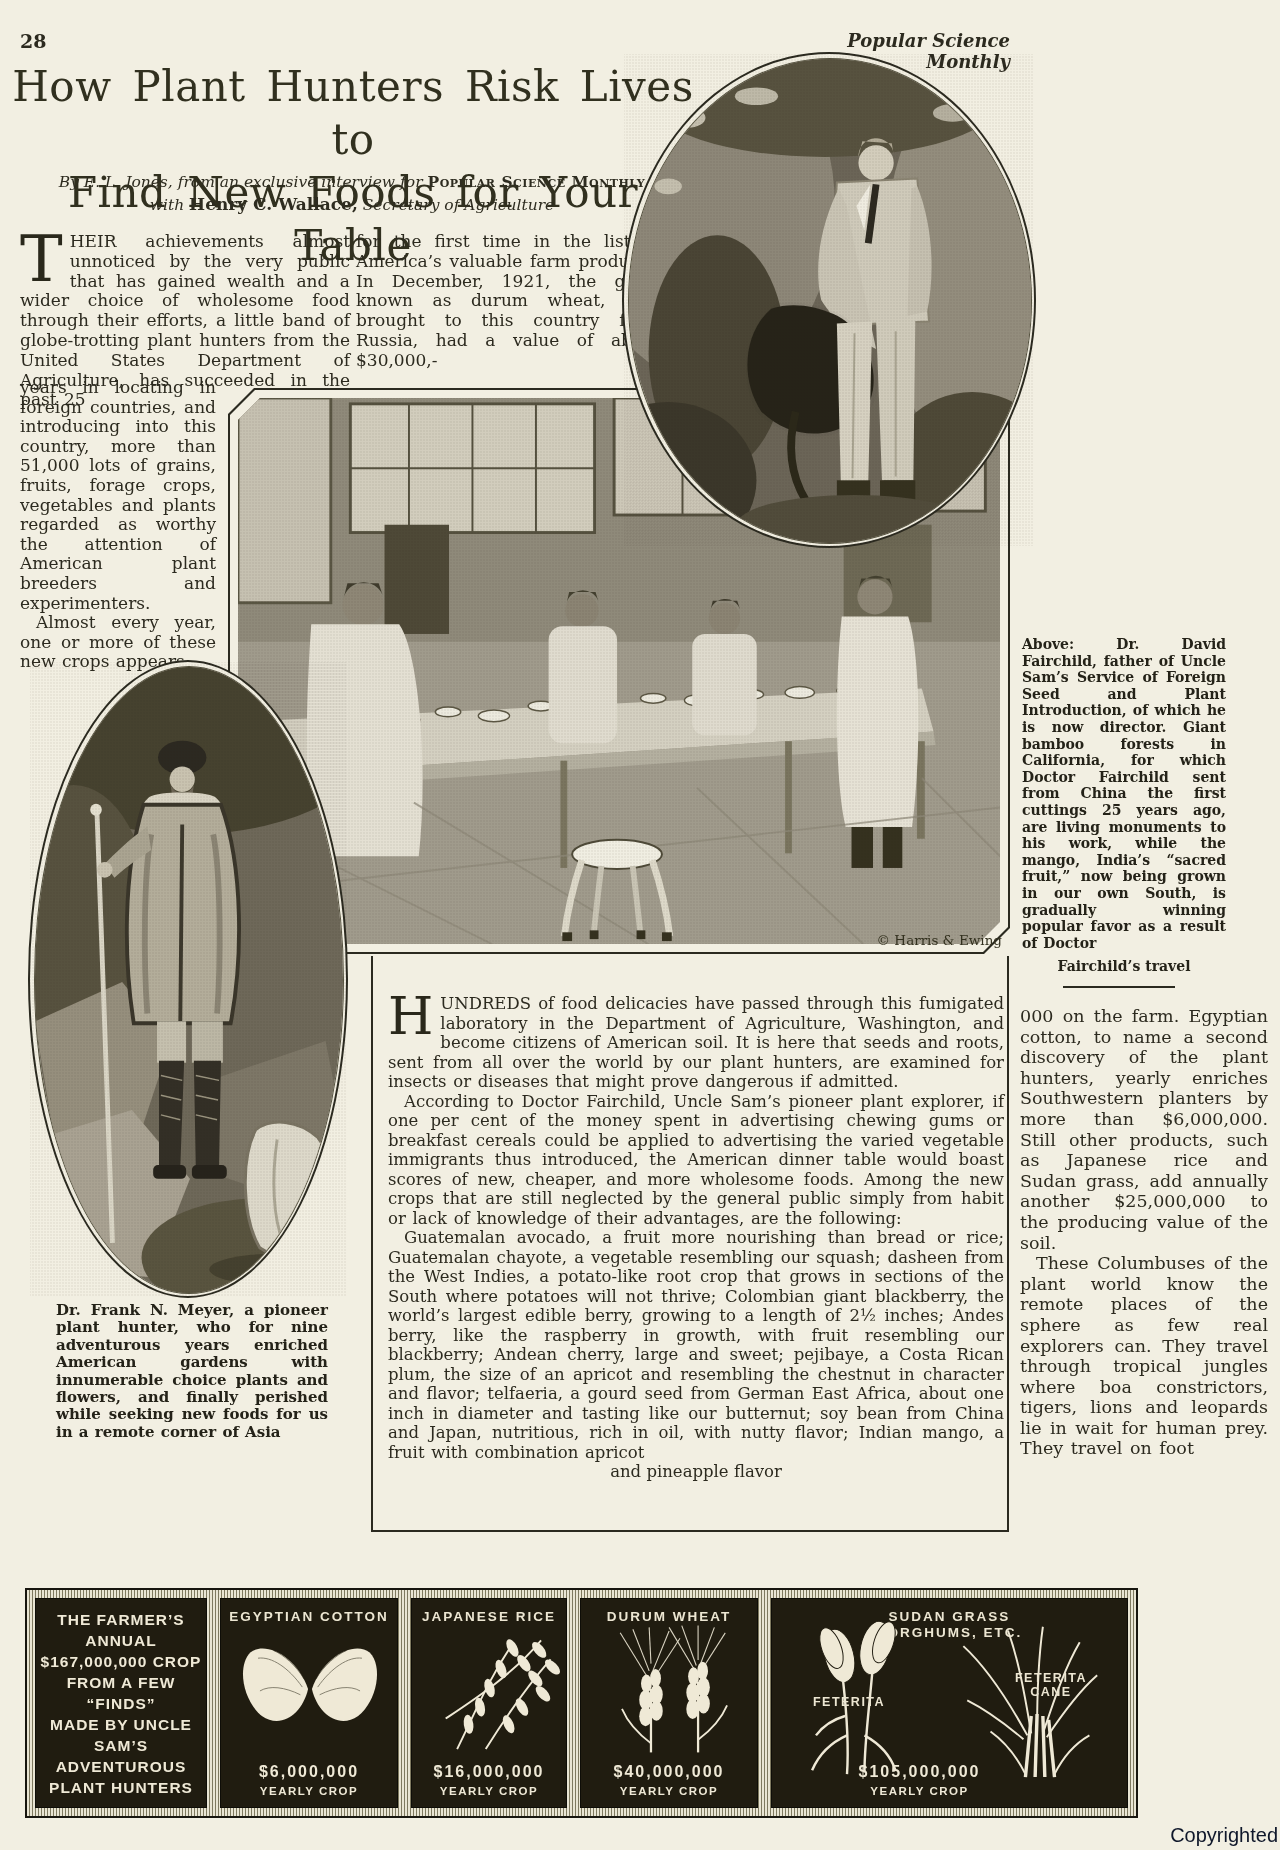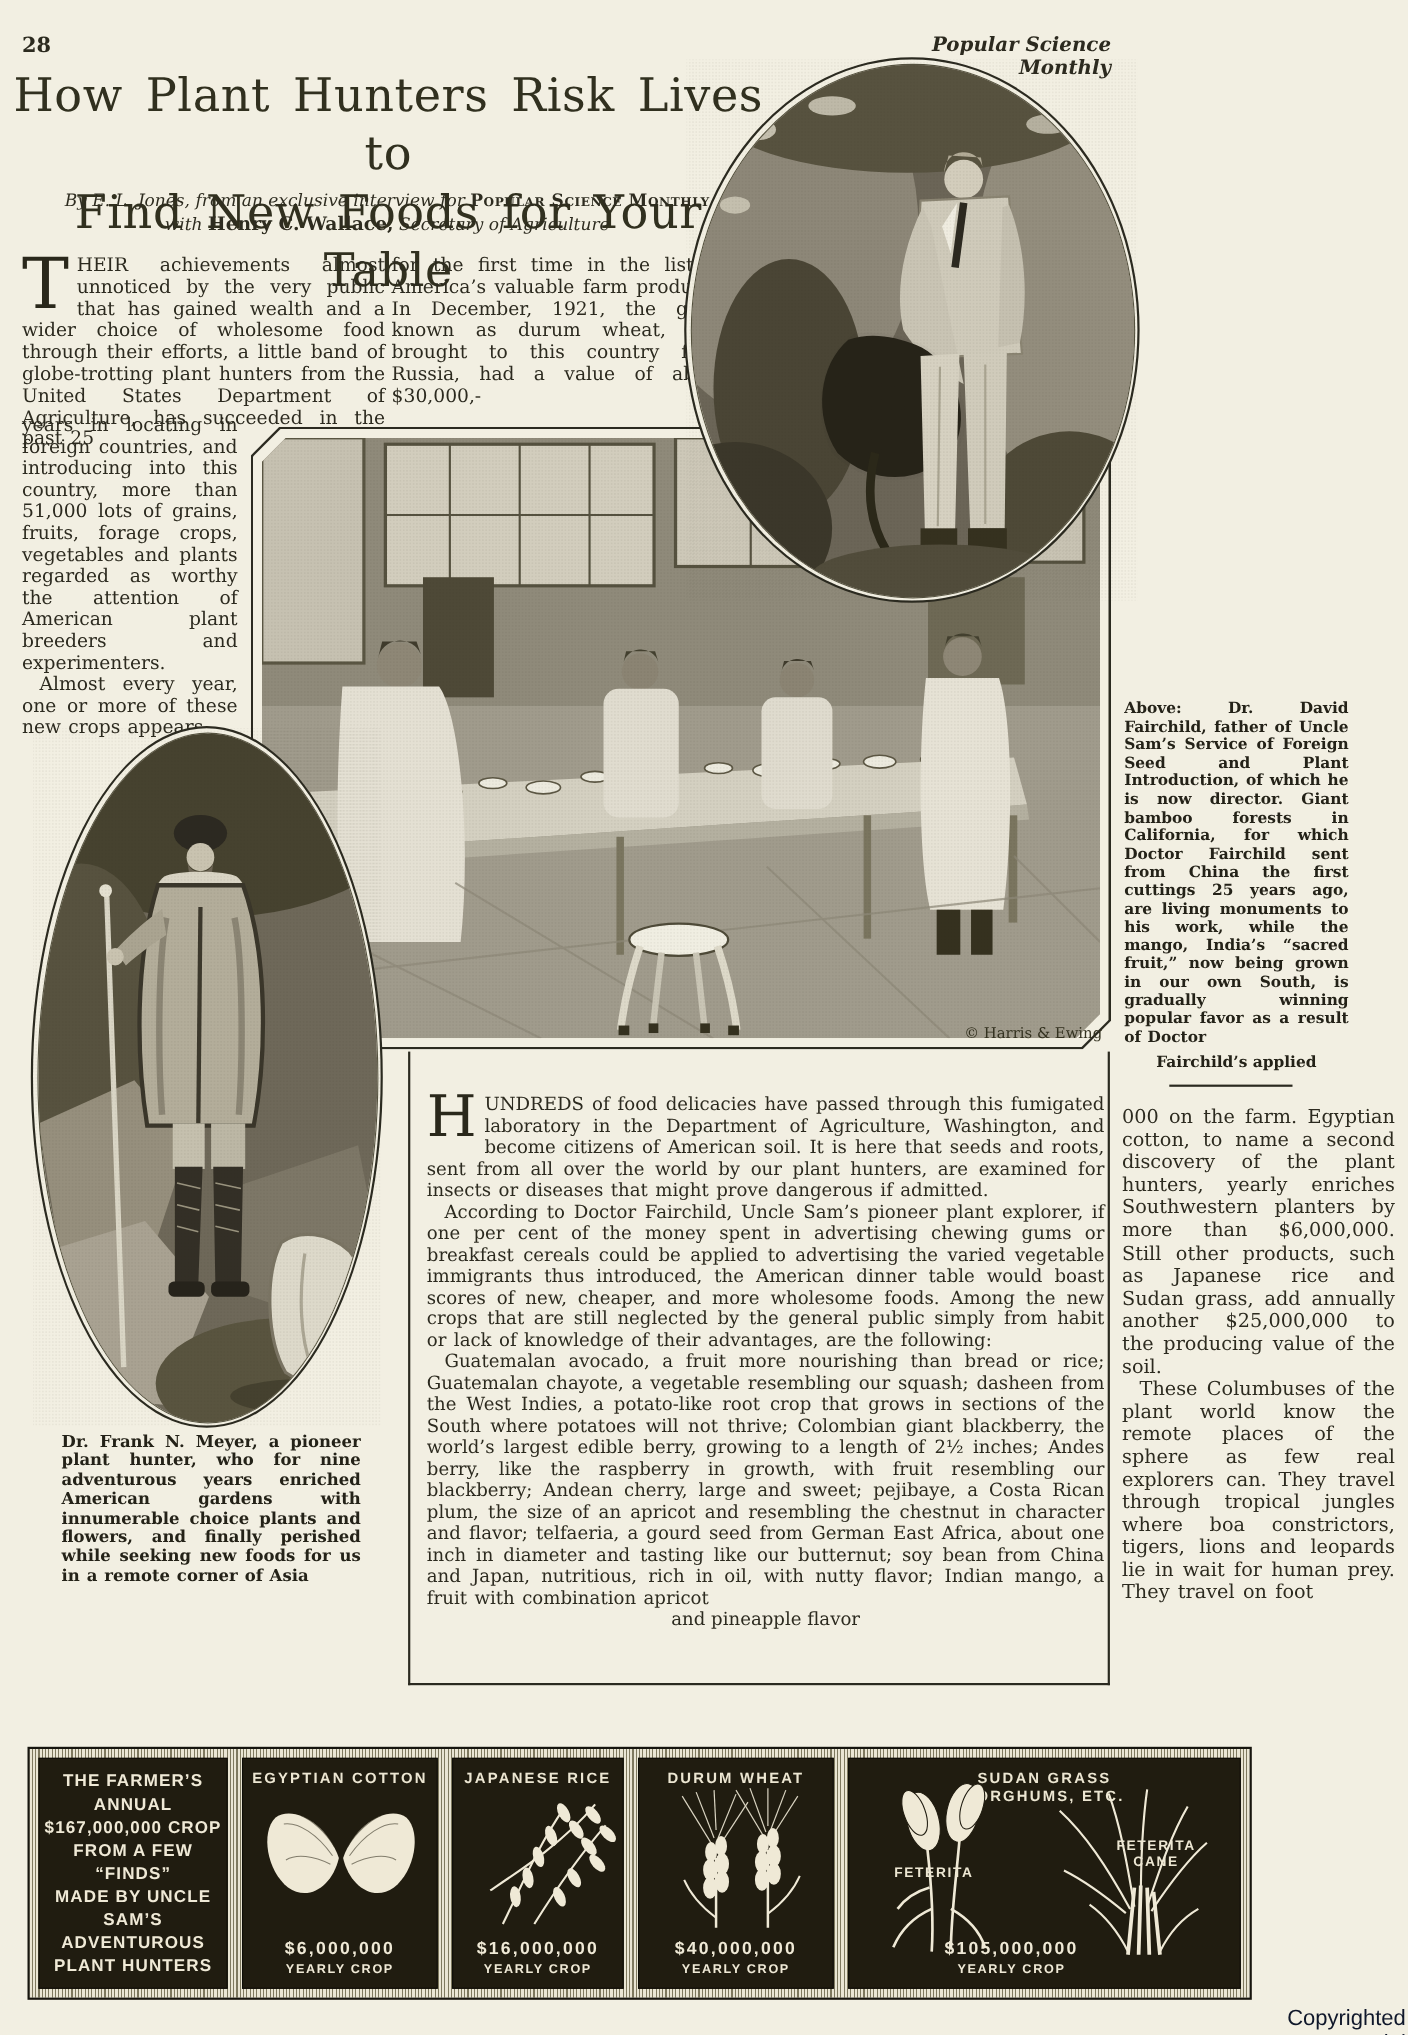--- a/index.html
+++ b/index.html
@@ -200,21 +200,21 @@
         <line x1="272" y1="278" x2="272" y2="426" stroke="#a8a390" stroke-width="2"></line>
         <rect x="212" y="430" width="34" height="20" fill="#35311f"></rect>
         <rect x="256" y="430" width="36" height="20" fill="#35311f"></rect>
         <ellipse cx="230" cy="475" rx="120" ry="30" fill="#514c3b"></ellipse>
       </svg>
       <div class="grain"></div>
     </div>
   </div>
 
   <div class="abs cap" style="left:1022px;top:636px;width:204px;">Above: Dr. David Fairchild, father of Uncle Sam’s Service of Foreign Seed and Plant Introduction, of which he is now director. Giant bamboo forests in California, for which Doctor Fairchild sent from China the first cuttings 25 years ago, are living monuments to his work, while the mango, India’s “sacred fruit,” now being grown in our own South, is gradually winning popular favor as a result of Doctor</div>
-  <div class="abs cap-center" style="left:1022px;top:958px;width:204px;">Fairchild’s applied</div>
+  <div class="abs cap-center" style="left:1022px;top:958px;width:204px;">Fairchild’s travel</div>
   <div class="abs rule" style="left:1063px;top:986px;width:112px;height:2px;"></div>
 
   <div class="abs rightcol" style="left:1020px;top:1006px;width:248px;">
     <div>000 on the farm. Egyptian cotton, to name a second discovery of the plant hunters, yearly enriches Southwestern planters by more than $6,000,000. Still other products, such as Japanese rice and Sudan grass, add annually another $25,000,000 to the producing value of the soil.</div>
     <div class="indent">These Columbuses of the plant world know the remote places of the sphere as few real explorers can. They travel through tropical jungles where boa constrictors, tigers, lions and leopards lie in wait for human prey. They travel on foot</div>
   </div>
 
   <div class="abs oval-frame" style="left:28px;top:660px;width:320px;height:638px;">
     <div class="oval-photo">
       <svg width="100%" height="100%" viewBox="0 0 318 636" preserveAspectRatio="none">

